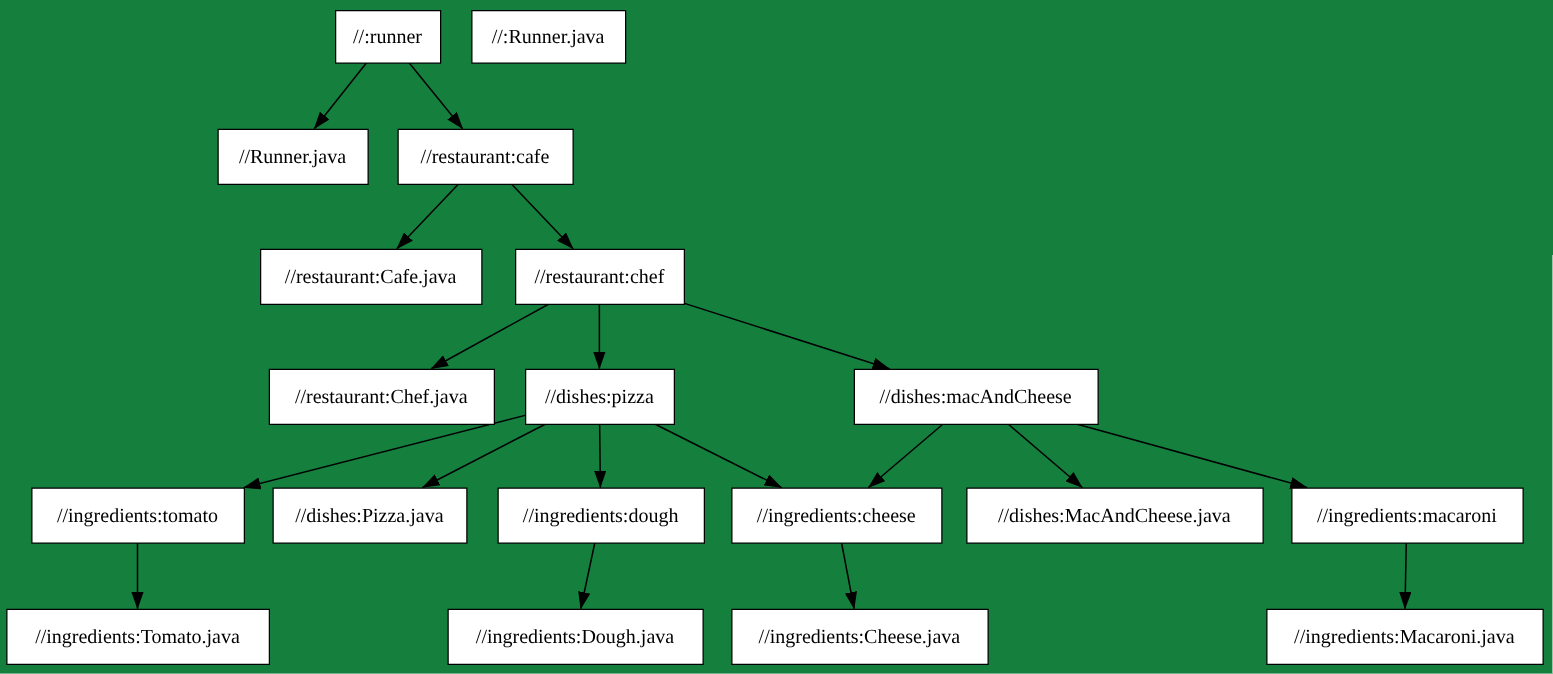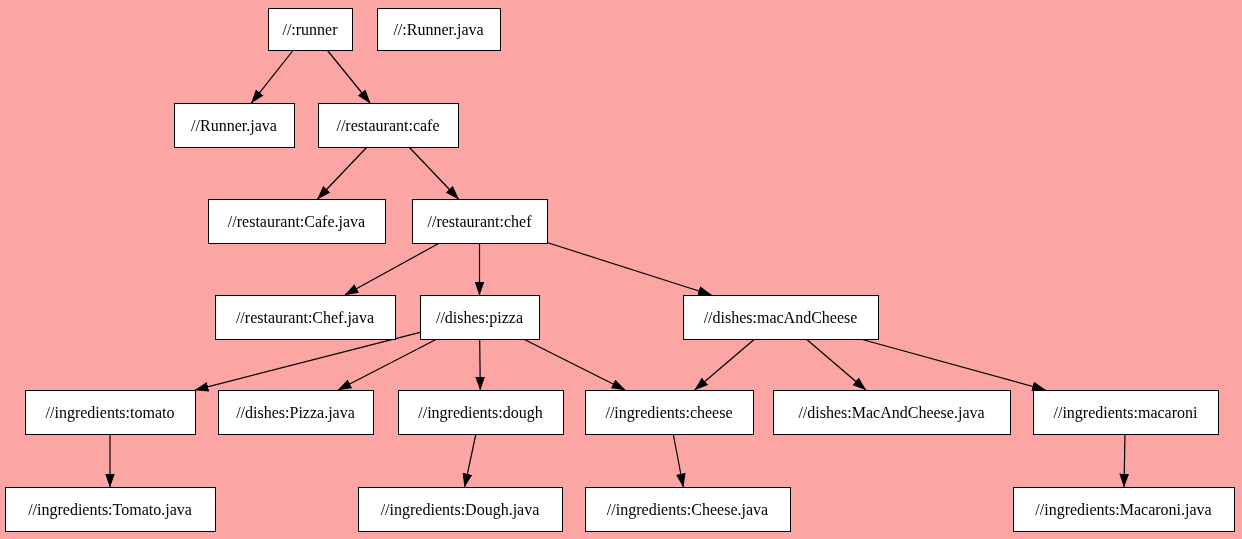--- a/index.html
+++ b/index.html
@@ -5,21 +5,21 @@
   html, body {
     margin: 0;
     padding: 0;
     background: #ffffff;
     font-family: "Liberation Serif", serif;
   }
   .stage {
     position: relative;
     width: 1242px;
     height: 539px;
-    background: #fca5a5;
+    background: #15803d;
     overflow: hidden;
   }
   svg { display: block; }
   .node-label {
     font-family: "Liberation Serif", serif;
     font-size: 16px;
   }
 </style>
 </head>
 <body>

